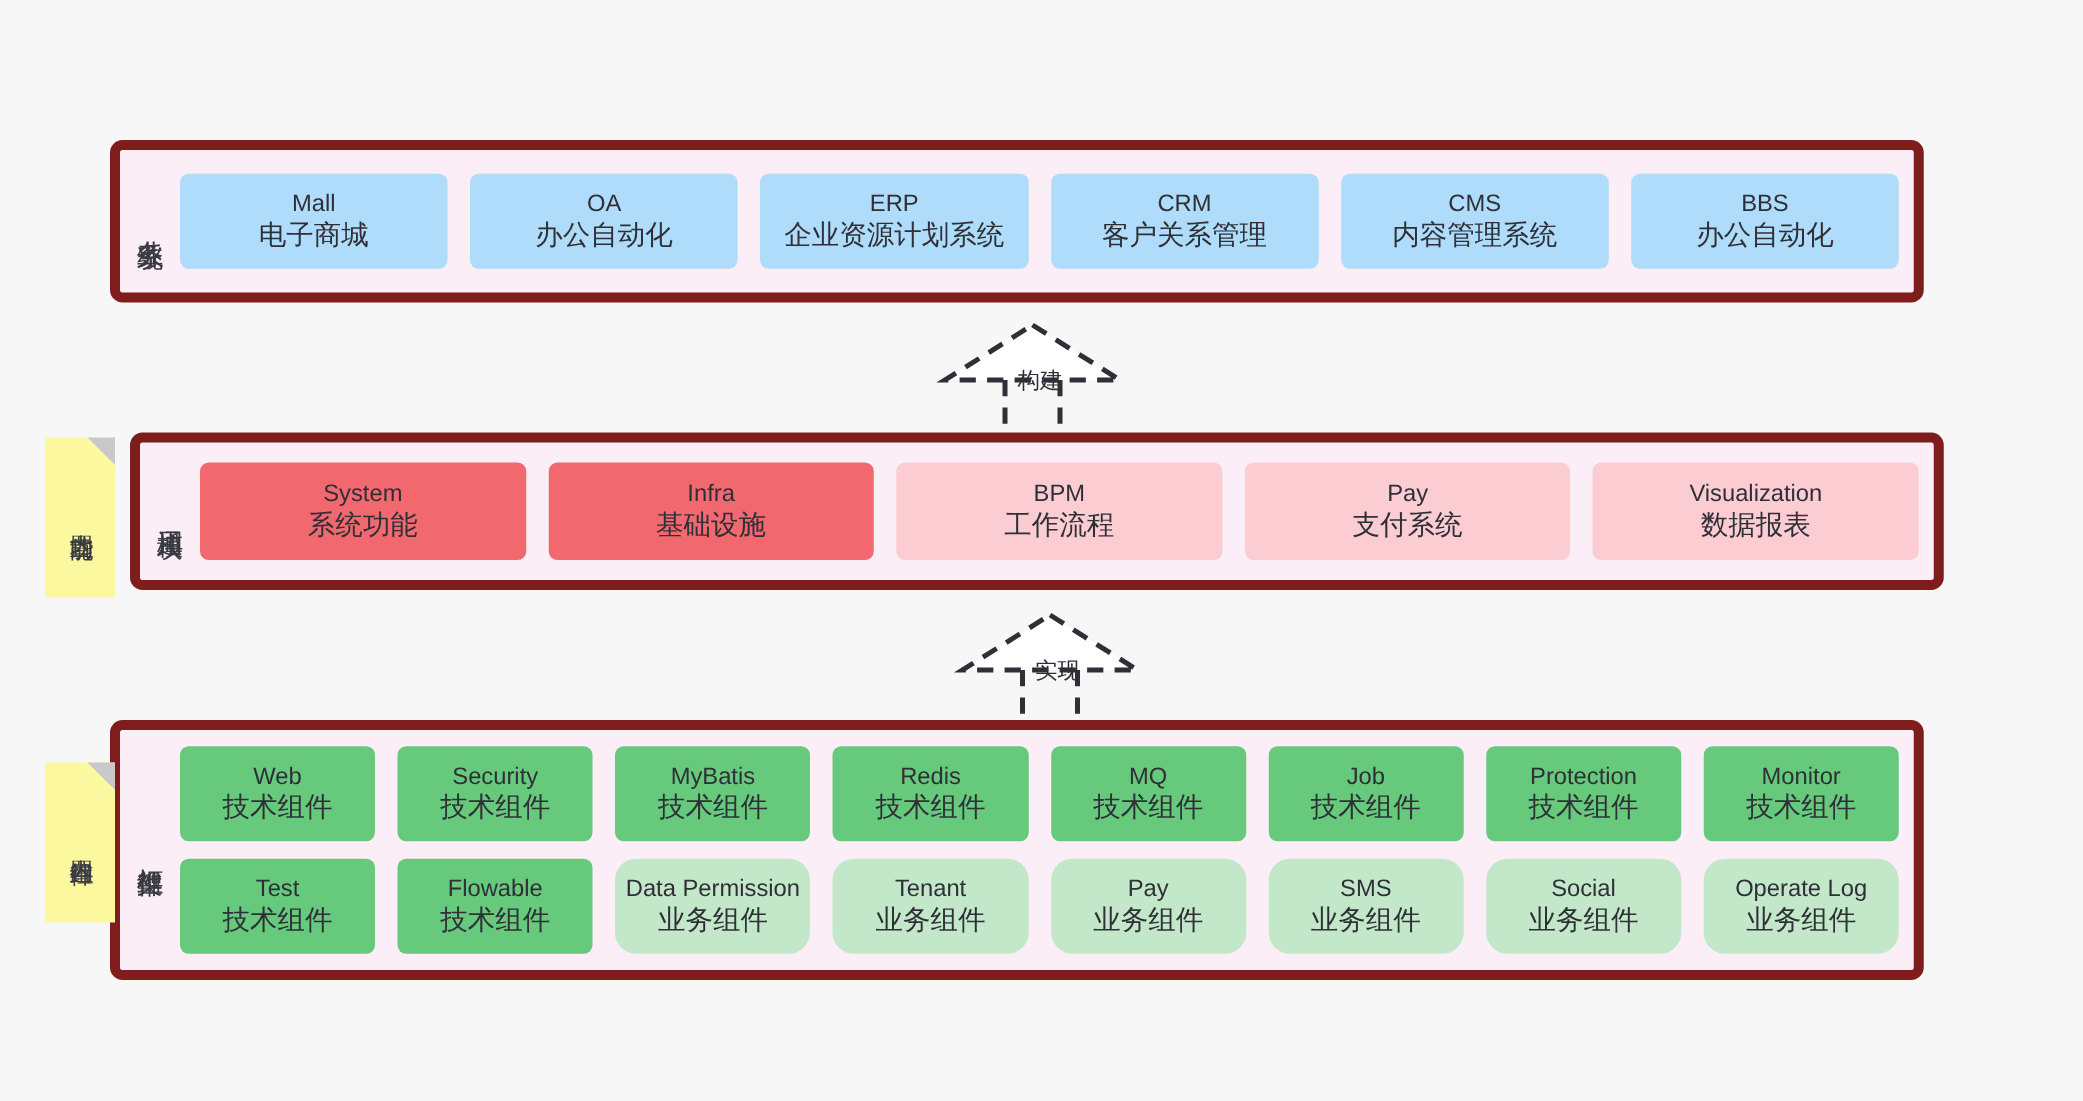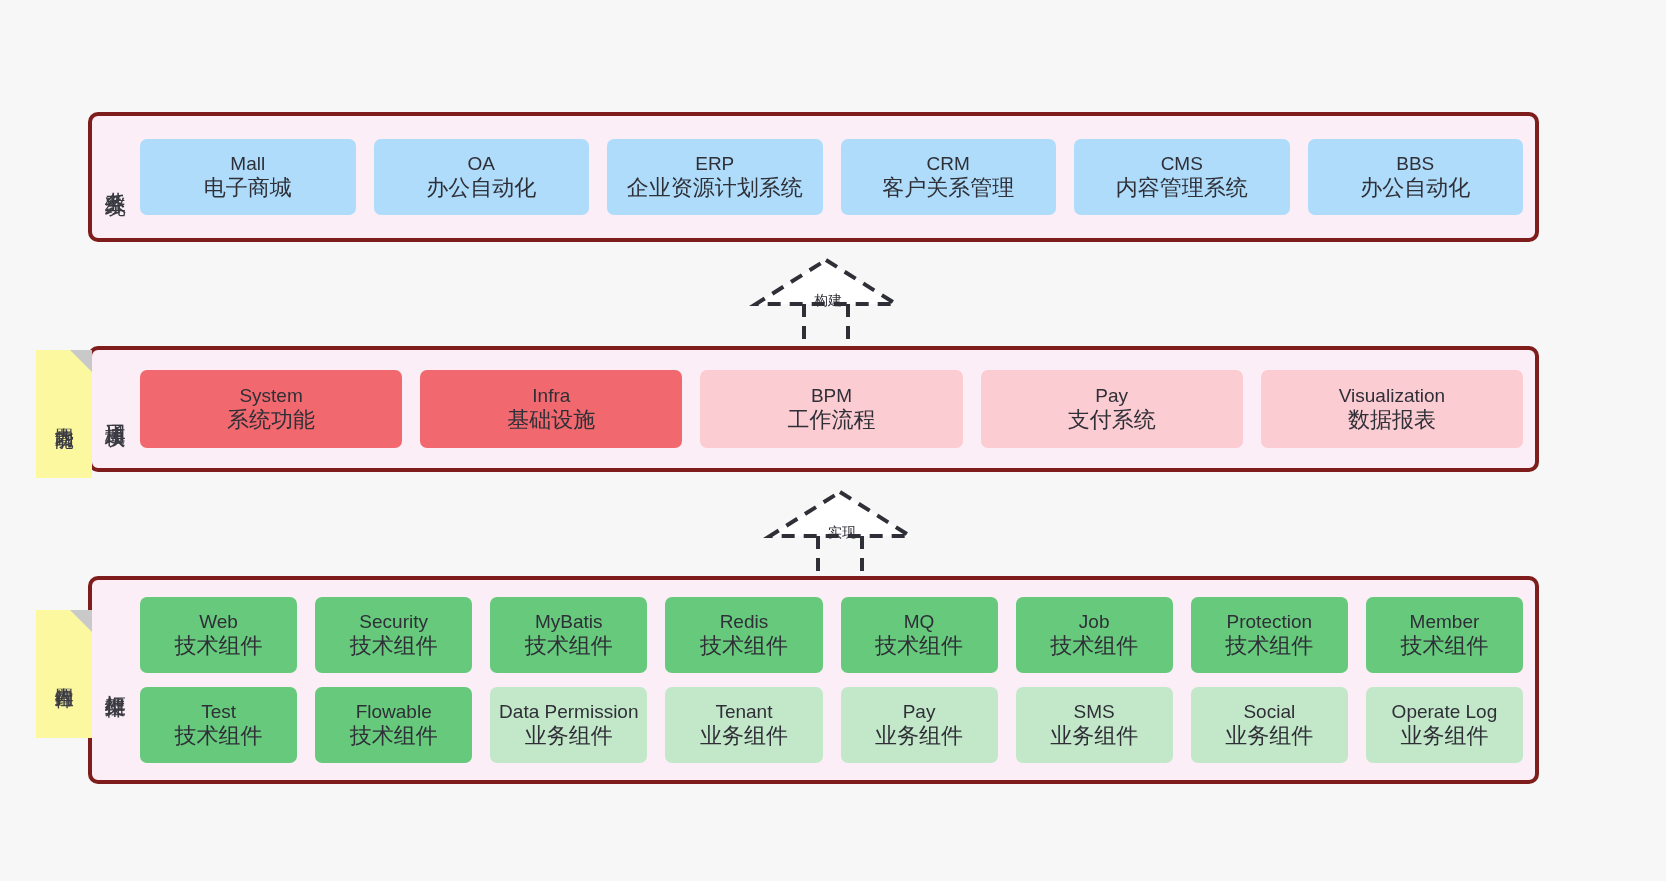--- a/index.html
+++ b/index.html
@@ -18,21 +18,21 @@
 
   .canvas {
     position: absolute;
     inset: 0;
   }
 
   
   .layer {
     position: absolute;
     background: #fbeef6;
-    border: 4px solid #7f1d1d;
+    border: 8px solid #7f1d1d;
     border-radius: 10px;
     box-sizing: border-box;
     display: flex;
     align-items: stretch;
   }
 
   
   .layer-title {
     writing-mode: vertical-rl;
     text-orientation: upright;
@@ -84,28 +84,28 @@
     font-size: 22px;
     line-height: 1.22;
     color: #2f2f37;
   }
 
   
   .c-blue        { background: #aedcfa; }
   .c-red         { background: #f1696e; }
   .c-pink        { background: #fcccd3; text-align: center; }
   .c-green       { background: #66c97c; }
-  .c-lightgreen  { background: #c3e8c9; }
+  .c-lightgreen  { background: #c3e8c9; border-radius: 17px; }
 
   
   #layer-business { left: 88px; top: 112px; width: 1451px; height: 130px; }
   #layer-business .node { height: 76px; }
 
   
-  #layer-common { left: 88px; top: 346px; width: 1451px; height: 126px; }
+  #layer-common { left: 104px; top: 346px; width: 1451px; height: 126px; }
   #layer-common .node { height: 78px; }
 
   
   #layer-framework { left: 88px; top: 576px; width: 1451px; height: 208px; }
   #layer-framework .node { height: 76px; }
   #layer-framework .layer-body { gap: 14px; }
 
   
   .sticky {
     position: absolute;
@@ -138,21 +138,21 @@
   #sticky-framework { left: 36px; top: 610px; height: 128px; }
 
   
   .arrow {
     position: absolute;
     pointer-events: none;
   }
   .arrow svg { display: block; overflow: visible; }
   .arrow-label {
     position: absolute;
-    font-size: 14px;
+    font-size: 18px;
     color: #2f2f37;
     background: transparent;
     white-space: nowrap;
     user-select: none;
   }
   #arrow-build     { left: 744px; top: 256px; width: 200px; height: 90px; }
   #arrow-build .arrow-label     { left: 70px; top: 36px; }
   #arrow-implement { left: 758px; top: 488px; width: 200px; height: 90px; }
   #arrow-implement .arrow-label { left: 70px; top: 36px; }
 </style>
@@ -271,21 +271,21 @@
         </div>
         <div class="node c-green">
           <span class="t1">Job</span>
           <span class="t2">技术组件</span>
         </div>
         <div class="node c-green">
           <span class="t1">Protection</span>
           <span class="t2">技术组件</span>
         </div>
         <div class="node c-green">
-          <span class="t1">Member</span>
+          <span class="t1">Monitor</span>
           <span class="t2">技术组件</span>
         </div>
       </div>
 
       <div class="row">
         <div class="node c-green">
           <span class="t1">Test</span>
           <span class="t2">技术组件</span>
         </div>
         <div class="node c-green">

